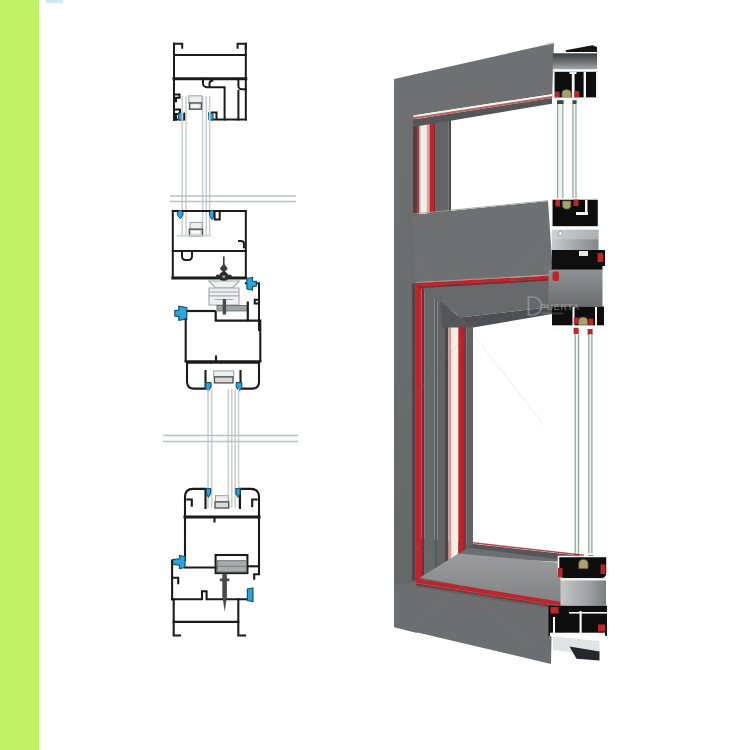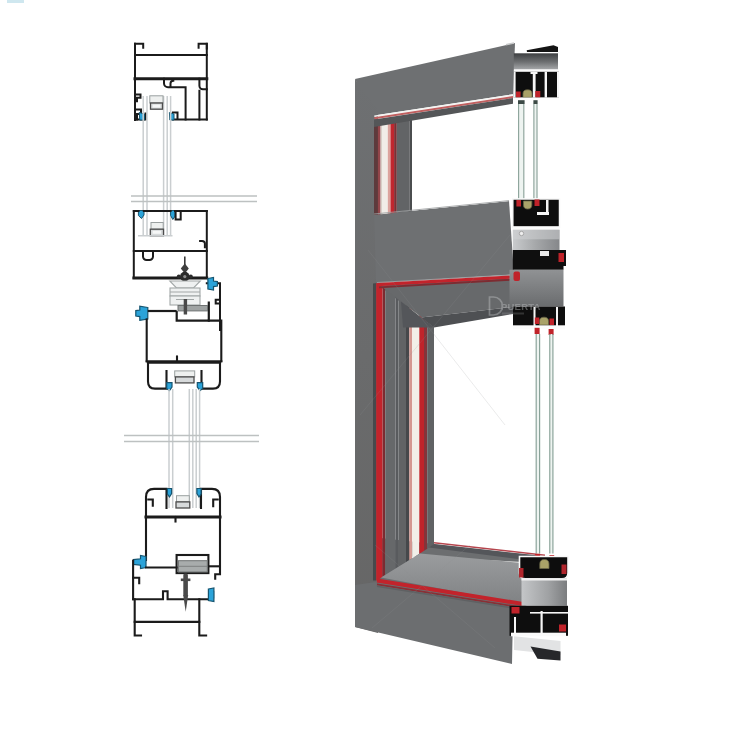--- a/index.html
+++ b/index.html
@@ -1,16 +1,16 @@
 <!DOCTYPE html>
 <html><head>
 <meta charset="utf-8">
 <style>
 html,body{margin:0;padding:0;background:#ffffff;}
-#canvas{width:614px;height:750px;position:relative;background:#fef9c3;font-family:"Liberation Sans", sans-serif;}
+#canvas{width:614px;height:750px;position:relative;background:#bef264;font-family:"Liberation Sans", sans-serif;padding-left:39px;}
 </style>
 </head>
 <body>
 <div id="canvas">
 <svg width="750" height="750" viewBox="0 0 750 750">
 <defs>
 <linearGradient id="stileG" x1="0" y1="0" x2="0" y2="1">
 <stop offset="0" stop-color="#6e7072"></stop>
           <stop offset="1" stop-color="#666"></stop>
 </linearGradient>

